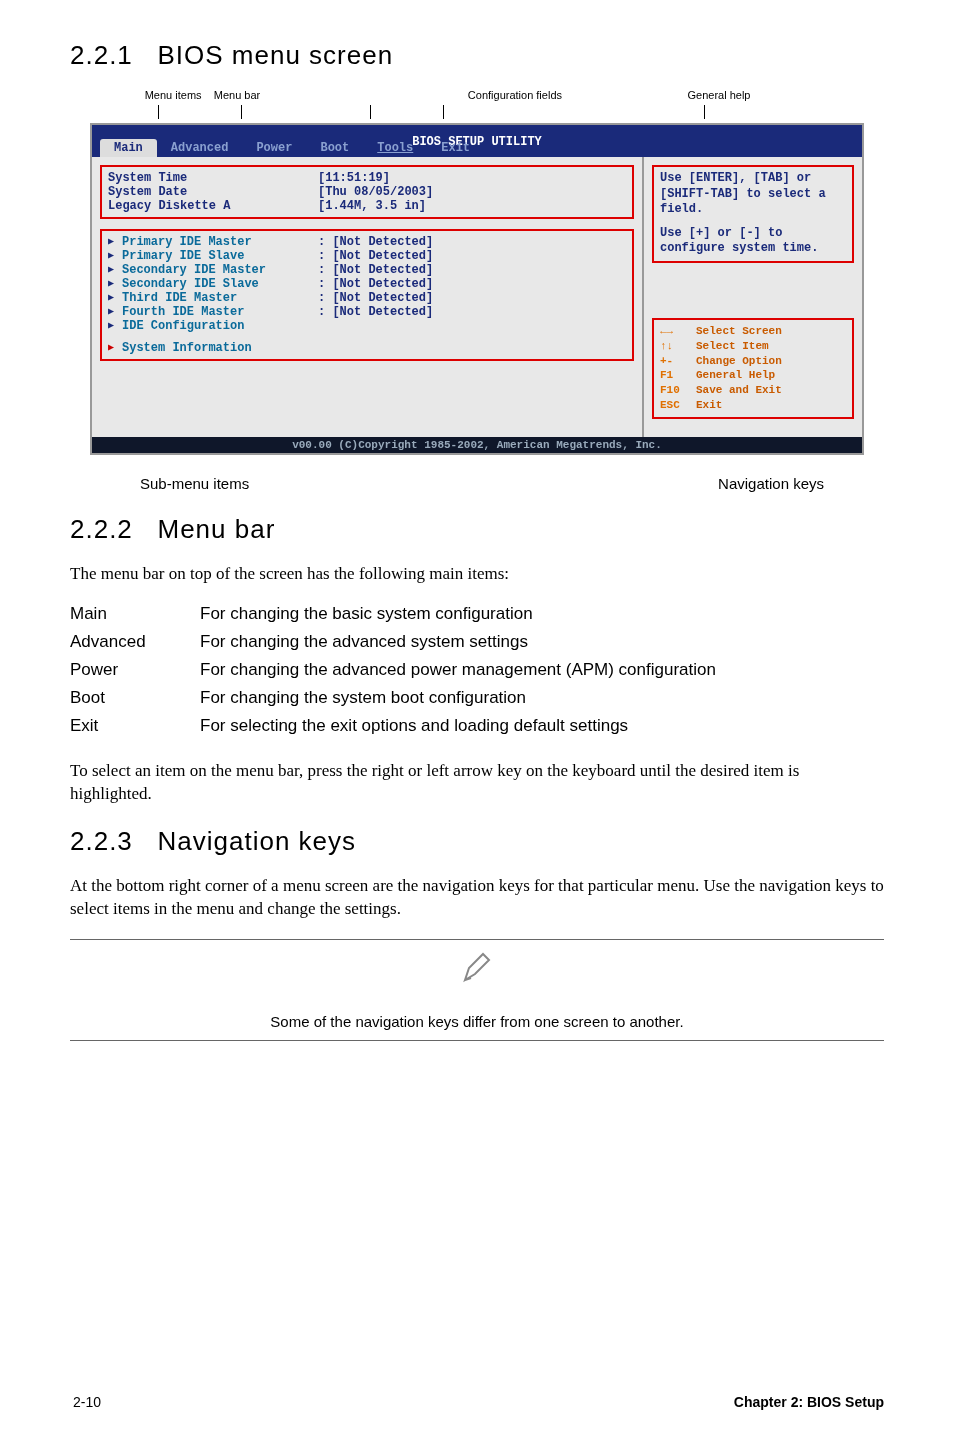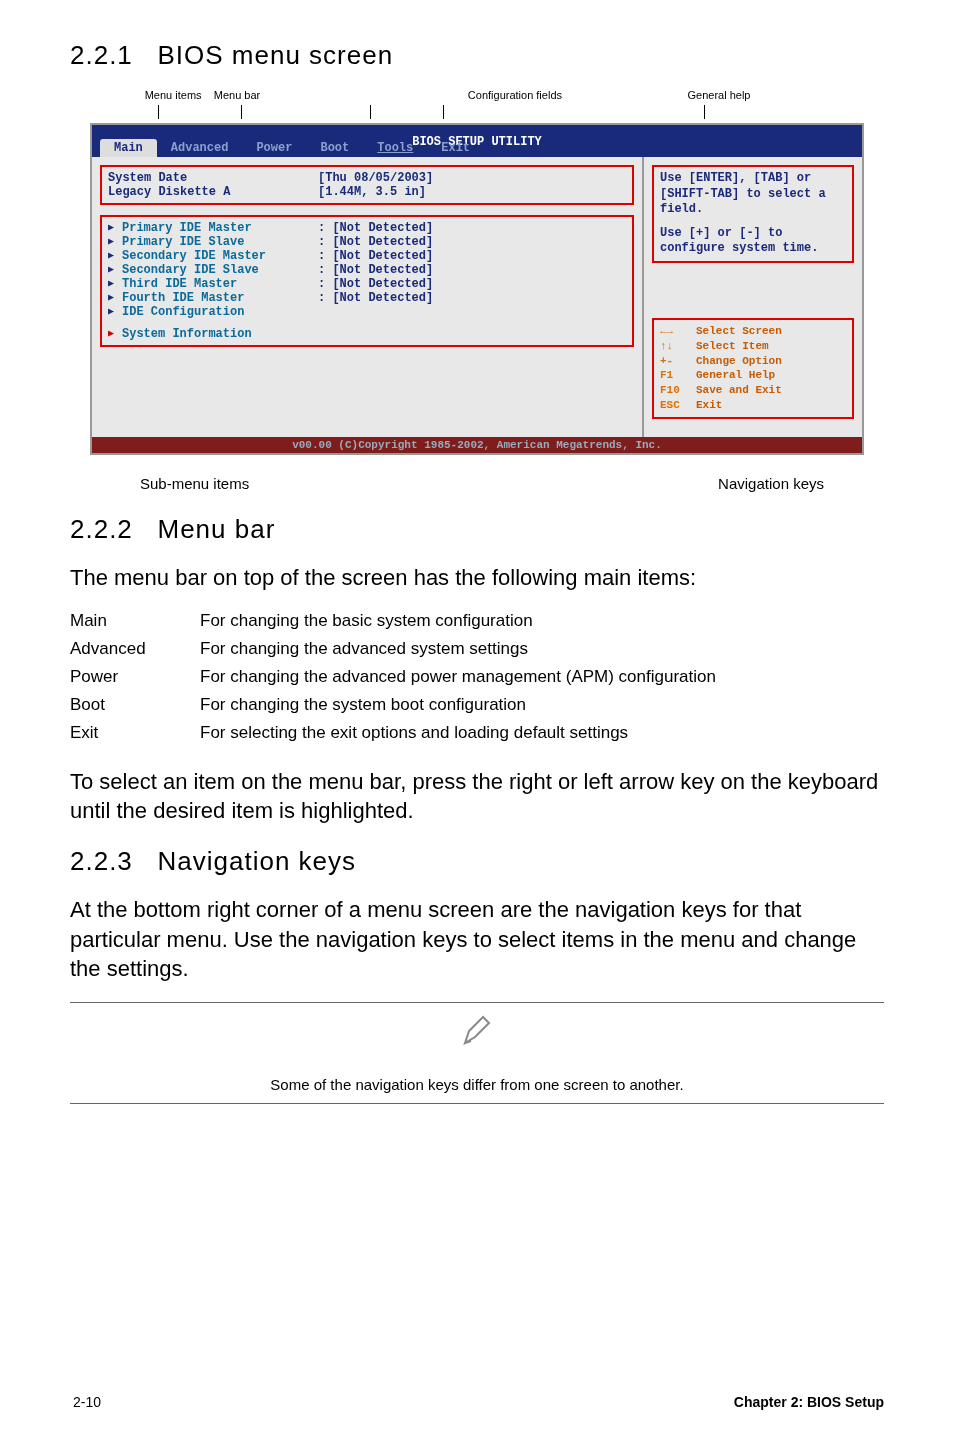--- a/index.html
+++ b/index.html
@@ -105,41 +105,42 @@
   .help-text { color: #1a2a7a; font-weight: bold; line-height: 1.3; }
   .nav-block {
     margin-top: auto;
     color: #c95b00;
     font-weight: bold;
     font-size: 11px;
     line-height: 1.35;
   }
   .nav-block .nk { display: inline-block; width: 36px; color: #e07000; }
   .bios-footer {
-    background: #7f1d1d;
+    background: #0f172a;
     color: #9ab;
     text-align: center;
     font-size: 11px;
     padding: 2px 0;
     font-weight: bold;
   }
   .bottom-label-row {
     display: flex;
     font-size: 15px;
     margin-top: 4px;
     gap: 40px;
   }
   .bottom-label-row .c1 { width: 260px; text-align: left; padding-left: 50px; }
   .bottom-label-row .c2 { flex: 1; text-align: right; padding-right: 40px; }
   .bottom-ticks { display: flex; height: 16px; }
 
   p.body-text {
-    font-size: 22px;
+    font-size: 17px;
     margin: 10px 0 14px 0;
     line-height: 1.35;
+    font-family: Liberation Serif, serif;
   }
   table.defs {
     font-size: 17px;
     border-collapse: collapse;
     margin-bottom: 20px;
   }
   table.defs td { vertical-align: top; padding: 4px 0; }
   table.defs td.term { width: 130px; }
   .note-box {
     border-top: 1px solid #666;
@@ -210,20 +211,24 @@
         <span class="menu-item">Power</span>
         <span class="menu-item">Boot</span>
         <span class="menu-item" style="text-decoration:underline">Tools</span>
         <span class="menu-item">Exit</span>
       </div>
     </div>
 
     <div class="bios-body">
       <div class="bios-left">
         <div class="redbox">
+          <div class="kv-row">
+            <span class="kv-label">System Time</span>
+            <span class="kv-val">[11:51:19]</span>
+          </div>
           <div class="kv-row">
             <span class="kv-label">System Date</span>
             <span class="kv-val">[Thu 08/05/2003]</span>
           </div>
           <div class="kv-row">
             <span class="kv-label">Legacy Diskette A</span>
             <span class="kv-val">[1.44M, 3.5 in]</span>
           </div>
         </div>
 

